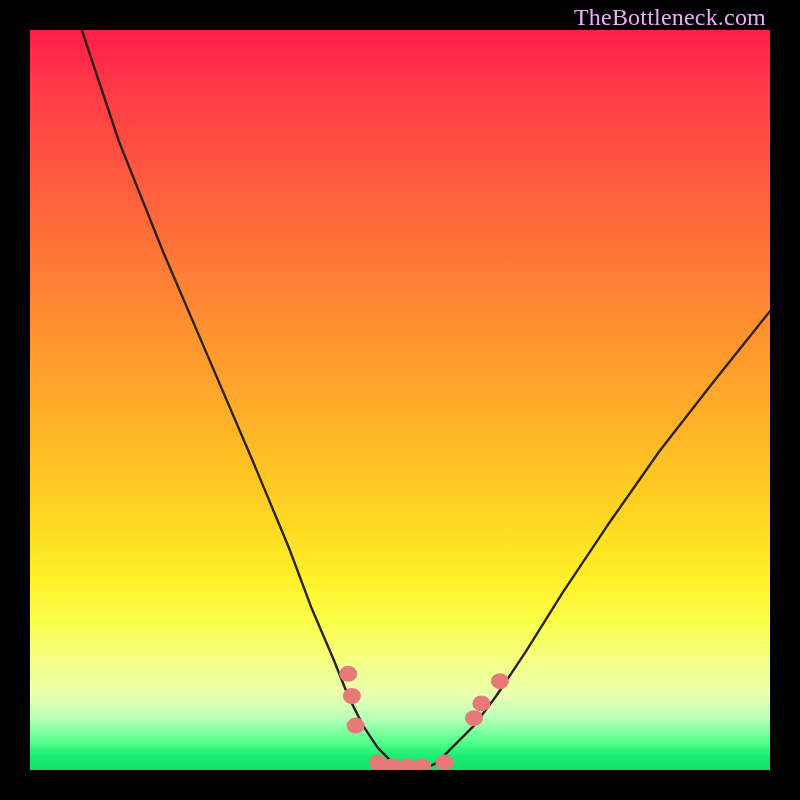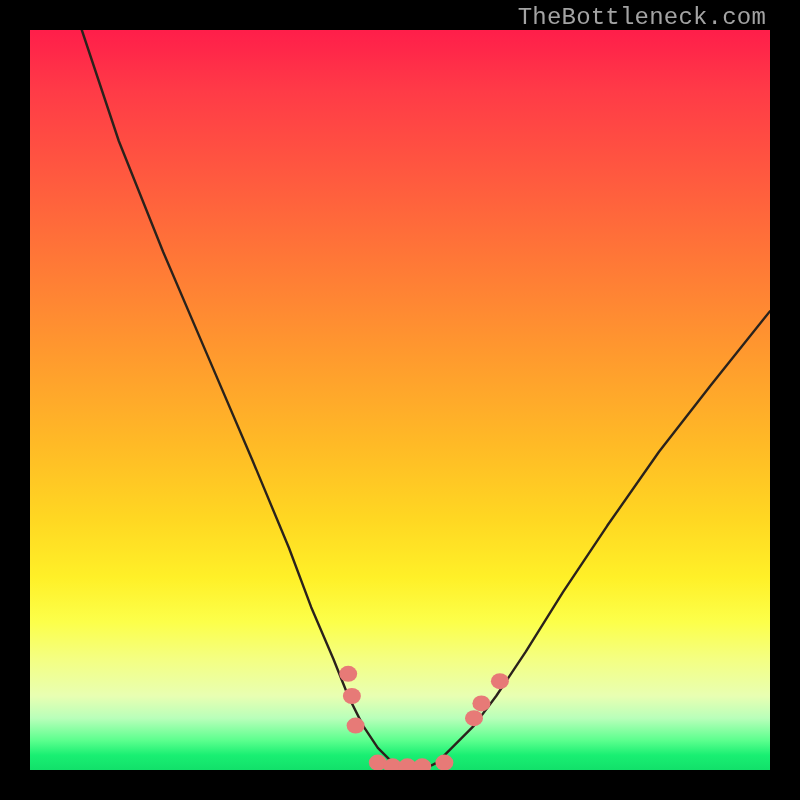--- a/index.html
+++ b/index.html
@@ -40,23 +40,23 @@
       #b9ffba 93%,
       #5cff8e 96%,
       #19ef72 98%,
       #12e06a 100%
     );
   }
   .watermark {
     position: absolute;
     right: 34px;
     top: 4px;
-    font-family: Liberation Mono, monospace;
+    font-family: Liberation Serif, serif;
     font-size: 24px;
-    color: #a3a3a3;
+    color: #f0abfc;
     letter-spacing: 0.2px;
   }
   svg.curve {
     position: absolute;
     left: 0;
     top: 0;
     width: 740px;
     height: 740px;
   }
 </style>

